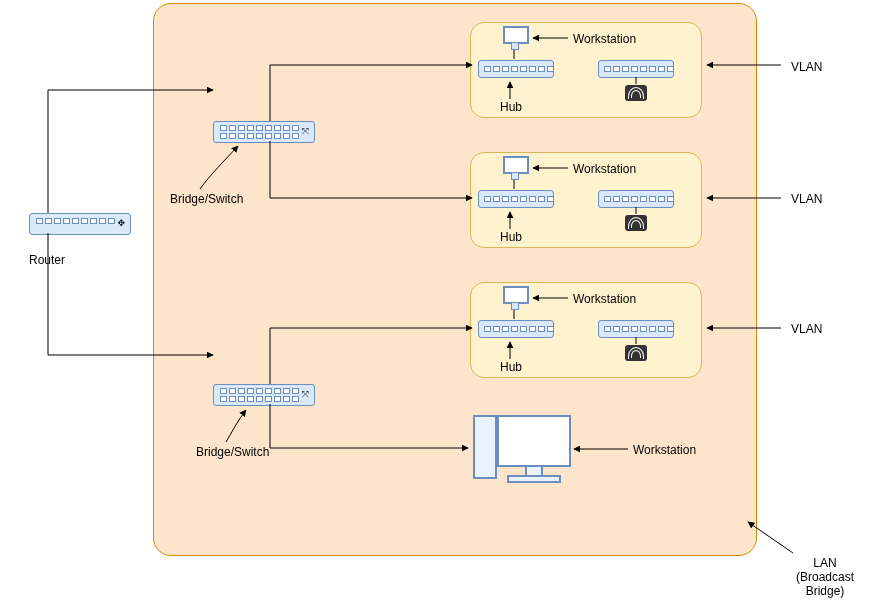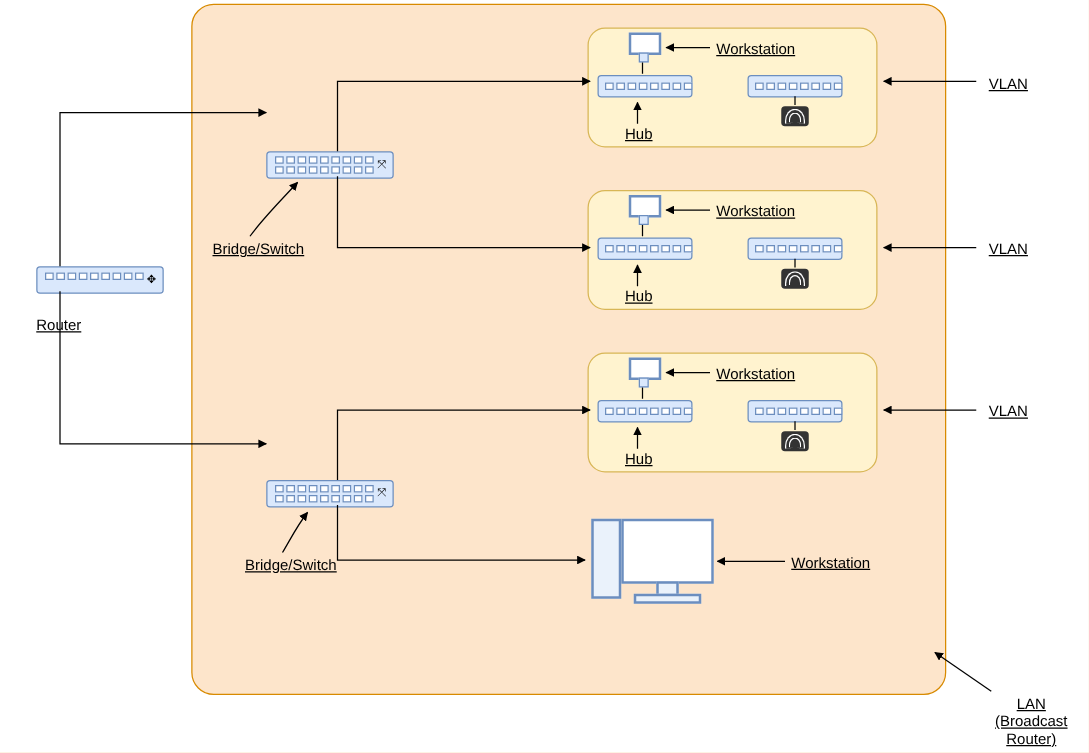--- a/index.html
+++ b/index.html
@@ -10,21 +10,20 @@
     background: #fff;
   }
   .canvas {
     position: relative;
     width: 871px;
     height: 602px;
   }
   .label {
     position: absolute;
     white-space: pre;
-    text-decoration: underline;
   }
   svg { display: block; }
   .lan-box {
     position: absolute;
     background: #FDE5CB;
     border: 1px solid #D88A00;
     border-radius: 18px;
   }
   .vlan-box {
     position: absolute;
@@ -272,21 +271,21 @@
   <div class="pc-screen" style="left:497px; top:415px; width:70px; height:48px;"></div>
   <div style="position:absolute; left:525px; top:465px; width:14px; height:8px; background:#eaf2fb; border:2px solid #6c8ebf;"></div>
   <div style="position:absolute; left:507px; top:475px; width:50px; height:4px; background:#eaf2fb; border:2px solid #6c8ebf;"></div>
   <div class="label" style="left:633px; top:443px;">Workstation</div>
 
   <div class="label" style="left:791px; top:60px;">VLAN</div>
   <div class="label" style="left:791px; top:192px;">VLAN</div>
   <div class="label" style="left:791px; top:322px;">VLAN</div>
   <div class="label" style="left:796px; top:556px; text-align:center;">LAN
 (Broadcast
-Router)</div>
+Bridge)</div>
 
   <svg width="871" height="602" style="position:absolute; left:0; top:0; pointer-events:none;">
     <defs>
       <marker id="ah" viewBox="0 0 10 10" refX="9" refY="5" markerWidth="7" markerHeight="7" orient="auto-start-reverse">
         <path d="M0,0 L10,5 L0,10 Z" fill="#000"></path>
       </marker>
     </defs>
     <g stroke="#000" stroke-width="1" fill="none">
 
       <path d="M48,213 V90 H213" marker-end="url(#ah)"></path>

